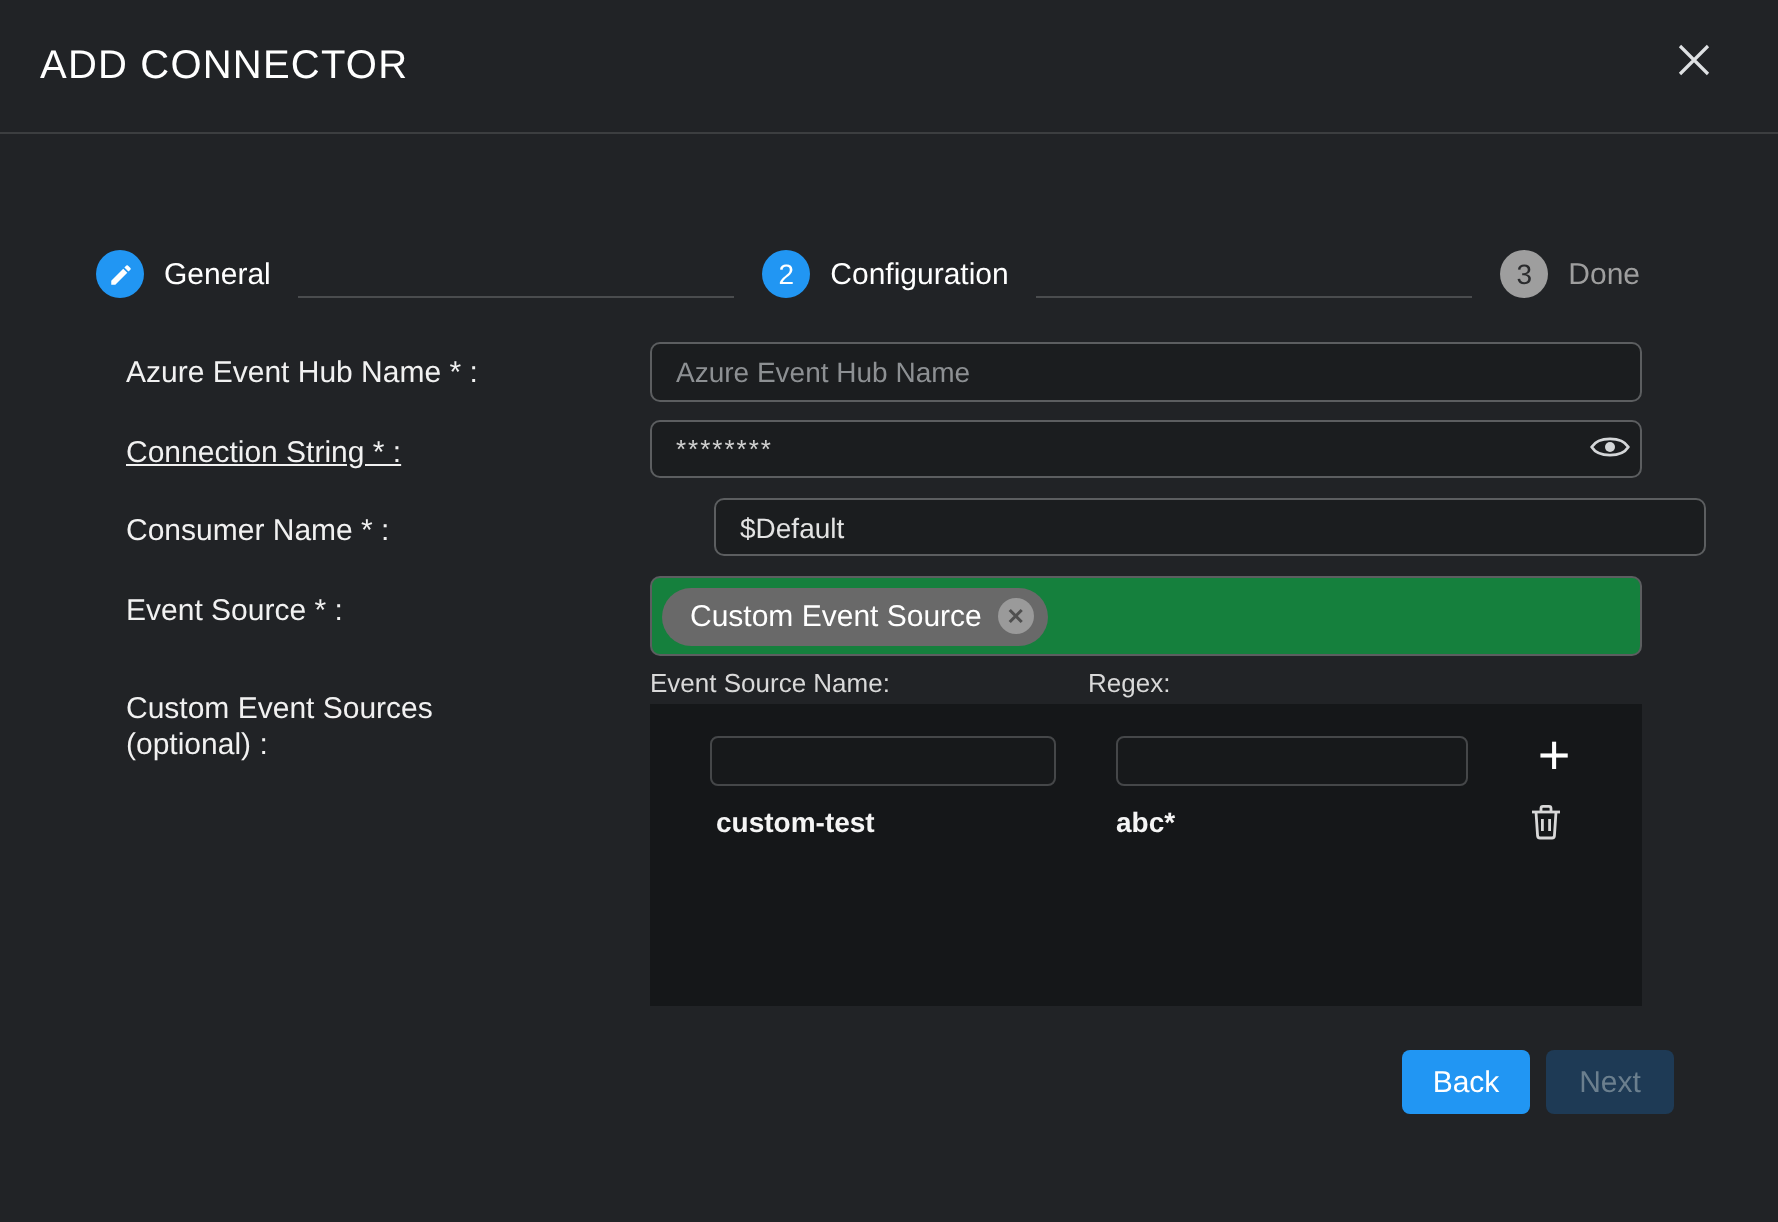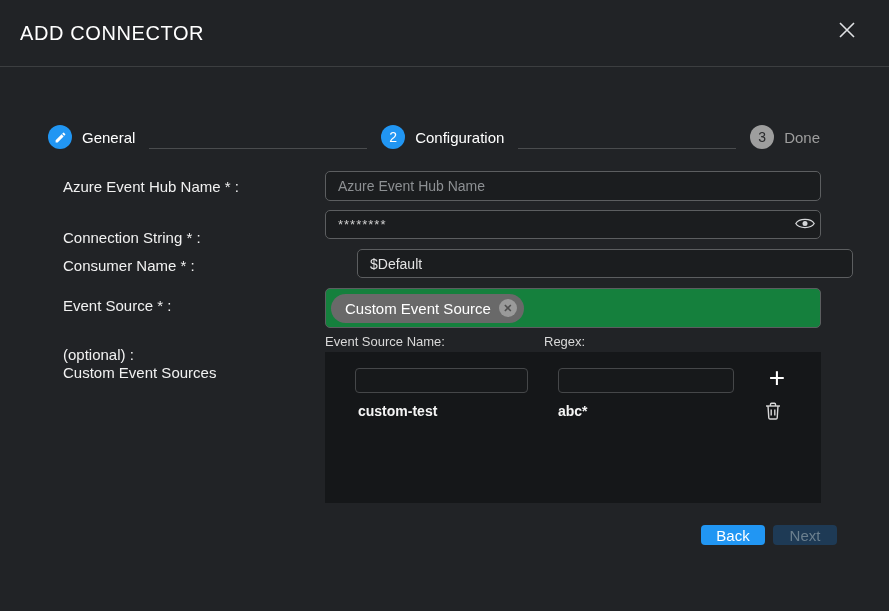--- a/index.html
+++ b/index.html
@@ -93,21 +93,21 @@
   }
   .panel-row-name, .panel-row-regex {
     position:absolute; top:51px; font-size:14px; font-weight:bold; color:#f5f5f5;
   }
   .trash-btn {
     position:absolute; left:440px; top:50px; width:18px; height:18px;
     cursor:pointer; color:#d8d8d8;
   }
   
   .btn {
-    position:absolute; top:525px; width:64px; height:20px;
+    position:absolute; top:525px; width:64px; height:32px;
     border:none; border-radius:4px; font-size:15px; cursor:pointer;
     font-family:"Liberation Sans", sans-serif;
   }
   .btn-back { left:701px; background:#2196f3; color:#ffffff; }
   .btn-next { left:773px; background:#1e3a55; color:#6b7f8e; }
 </style>
 </head>
 <body>
 
 <div class="dialog">
@@ -138,43 +138,43 @@
     <div class="step-line"></div>
     <div class="step">
       <div class="step-circle gray">3</div>
       <div class="step-label muted">Done</div>
     </div>
   </div>
 
   <div class="field-label" style="top:178px;">Azure Event Hub Name * :</div>
   <input class="text-input" style="top: 171px; height: 30px;" type="text" placeholder="Azure Event Hub Name">
 
-  <div class="field-label" style="top:229px;">Connection String * :</div>
+  <div class="field-label" style="top:218px;text-decoration:underline;">Connection String * :</div>
   <input class="text-input pw" style="top: 210px; height: 29px;" type="text" value="********">
   <div class="eye-btn">
     <svg width="20" height="15" viewBox="0 0 24 16" fill="none" stroke="currentColor" stroke-width="1.6">
       <path d="M1 8 C5 1.5 19 1.5 23 8 C19 14.5 5 14.5 1 8 Z"></path>
       <circle cx="12" cy="8" r="3" fill="currentColor" stroke="none"></circle>
     </svg>
   </div>
 
   <div class="field-label" style="top:257px;">Consumer Name * :</div>
   <input class="text-input" style="top: 249px; height: 29px; margin-left: 32px;" type="text" value="$Default">
 
   <div class="field-label" style="top:297px;">Event Source * :</div>
   <div class="chip-field">
     <div class="chip">
       <span class="chip-text">Custom Event Source</span>
       <span class="chip-remove">✕</span>
     </div>
   </div>
 
   <div class="field-label" style="top:346px;">
+    <div>Custom Event Sources</div>
     <div>(optional) :</div>
-    <div>Custom Event Sources</div>
   </div>
 
   <div class="col-header" style="left:325px;">Event Source Name:</div>
   <div class="col-header" style="left:544px;">Regex:</div>
 
   <div class="panel">
     <input class="panel-input" style="left: 30px; width: 173px;" type="text">
     <input class="panel-input" style="left: 233px; width: 176px;" type="text">
     <div class="add-btn">+</div>
 

